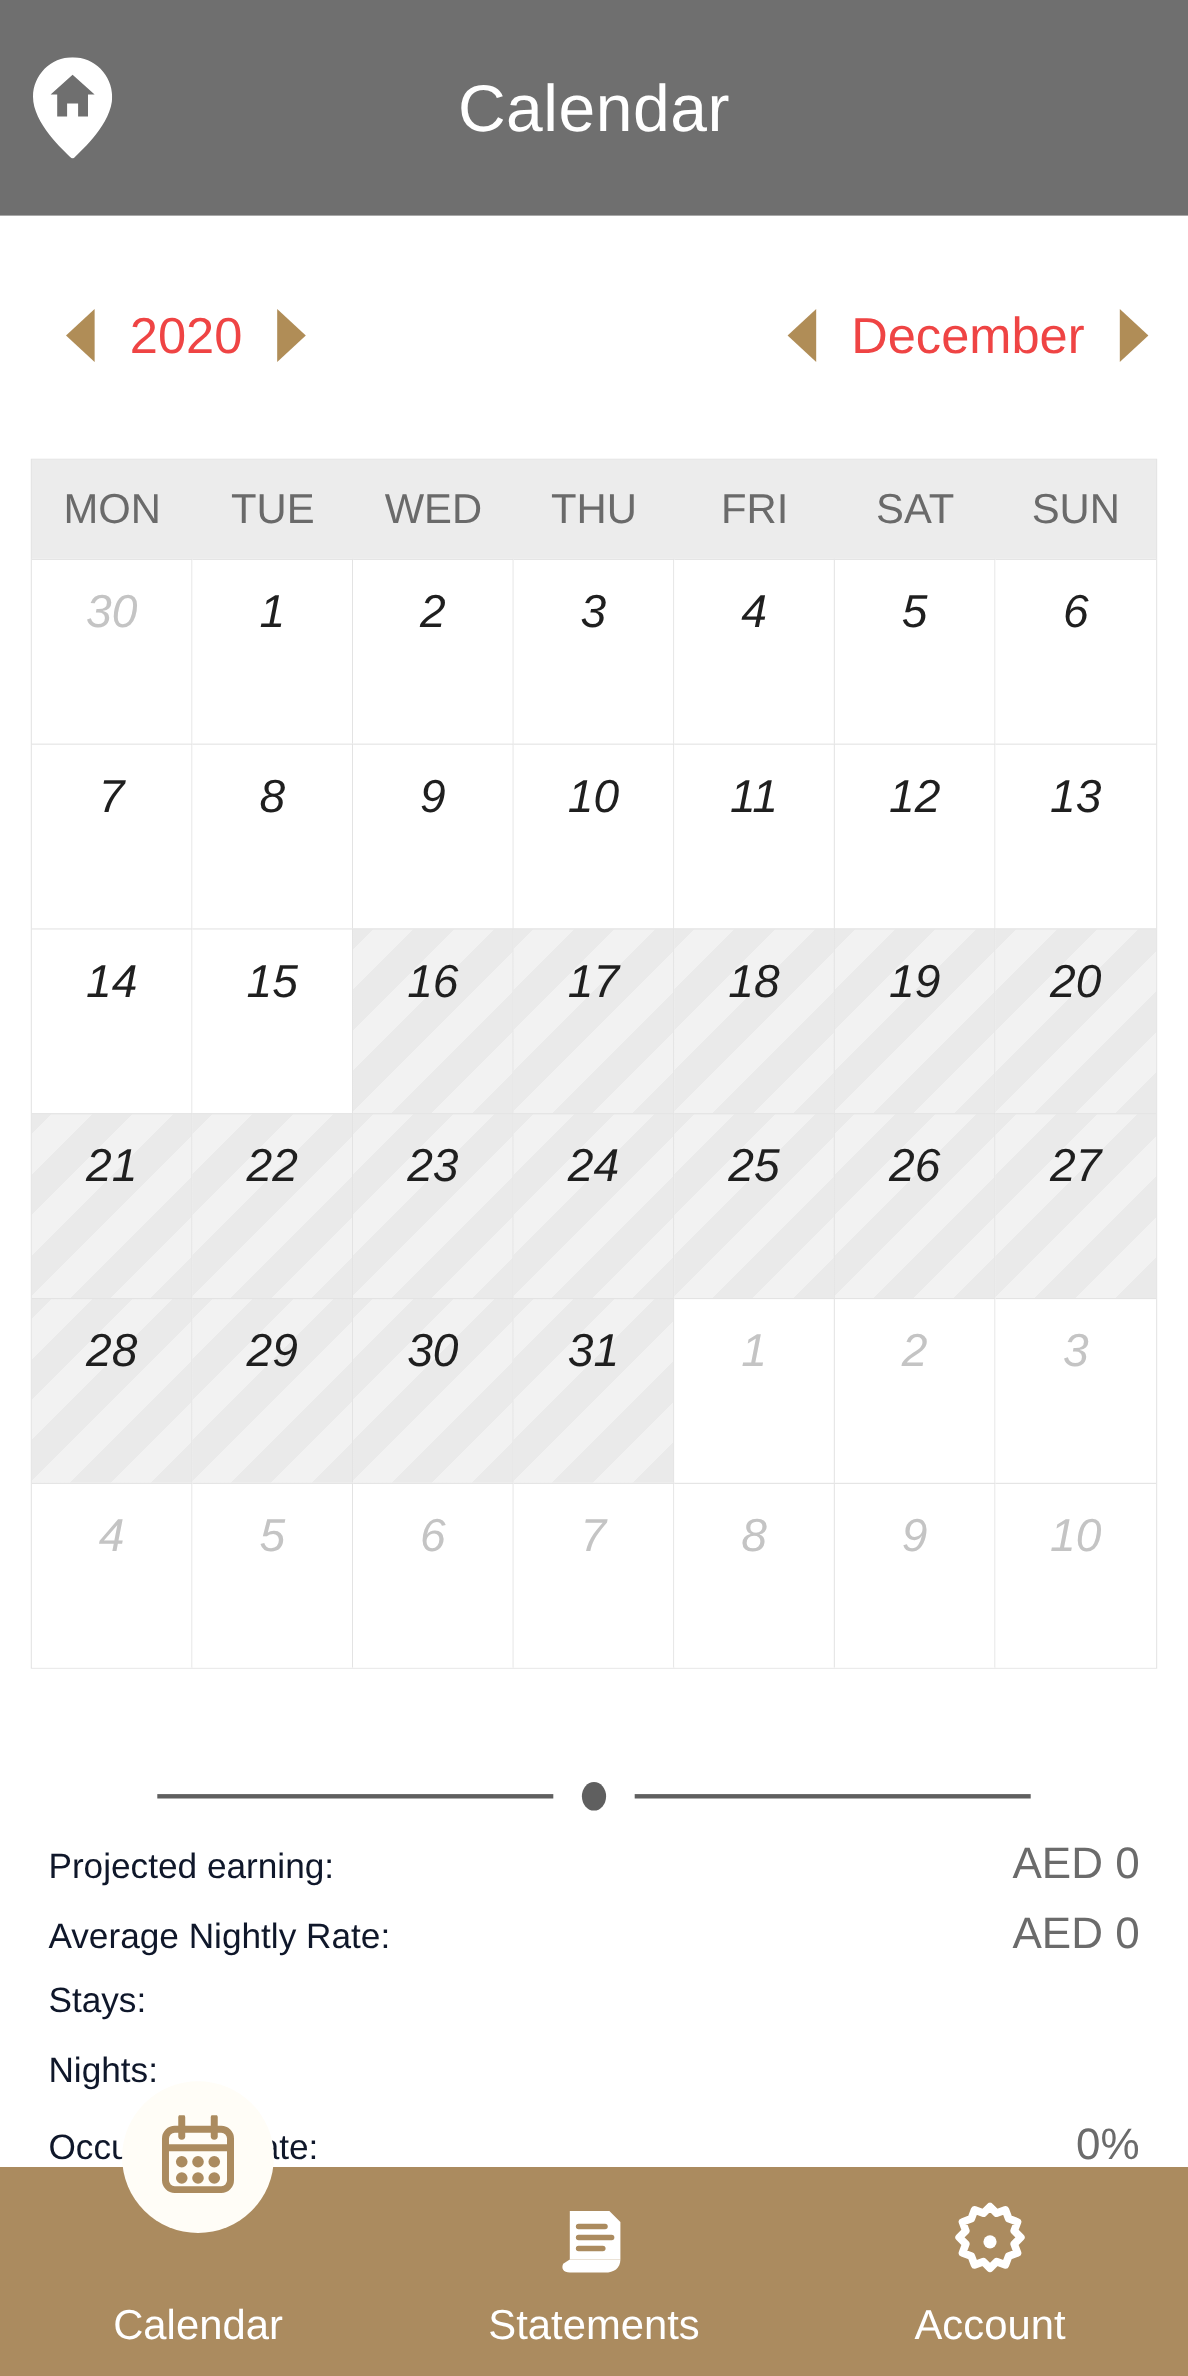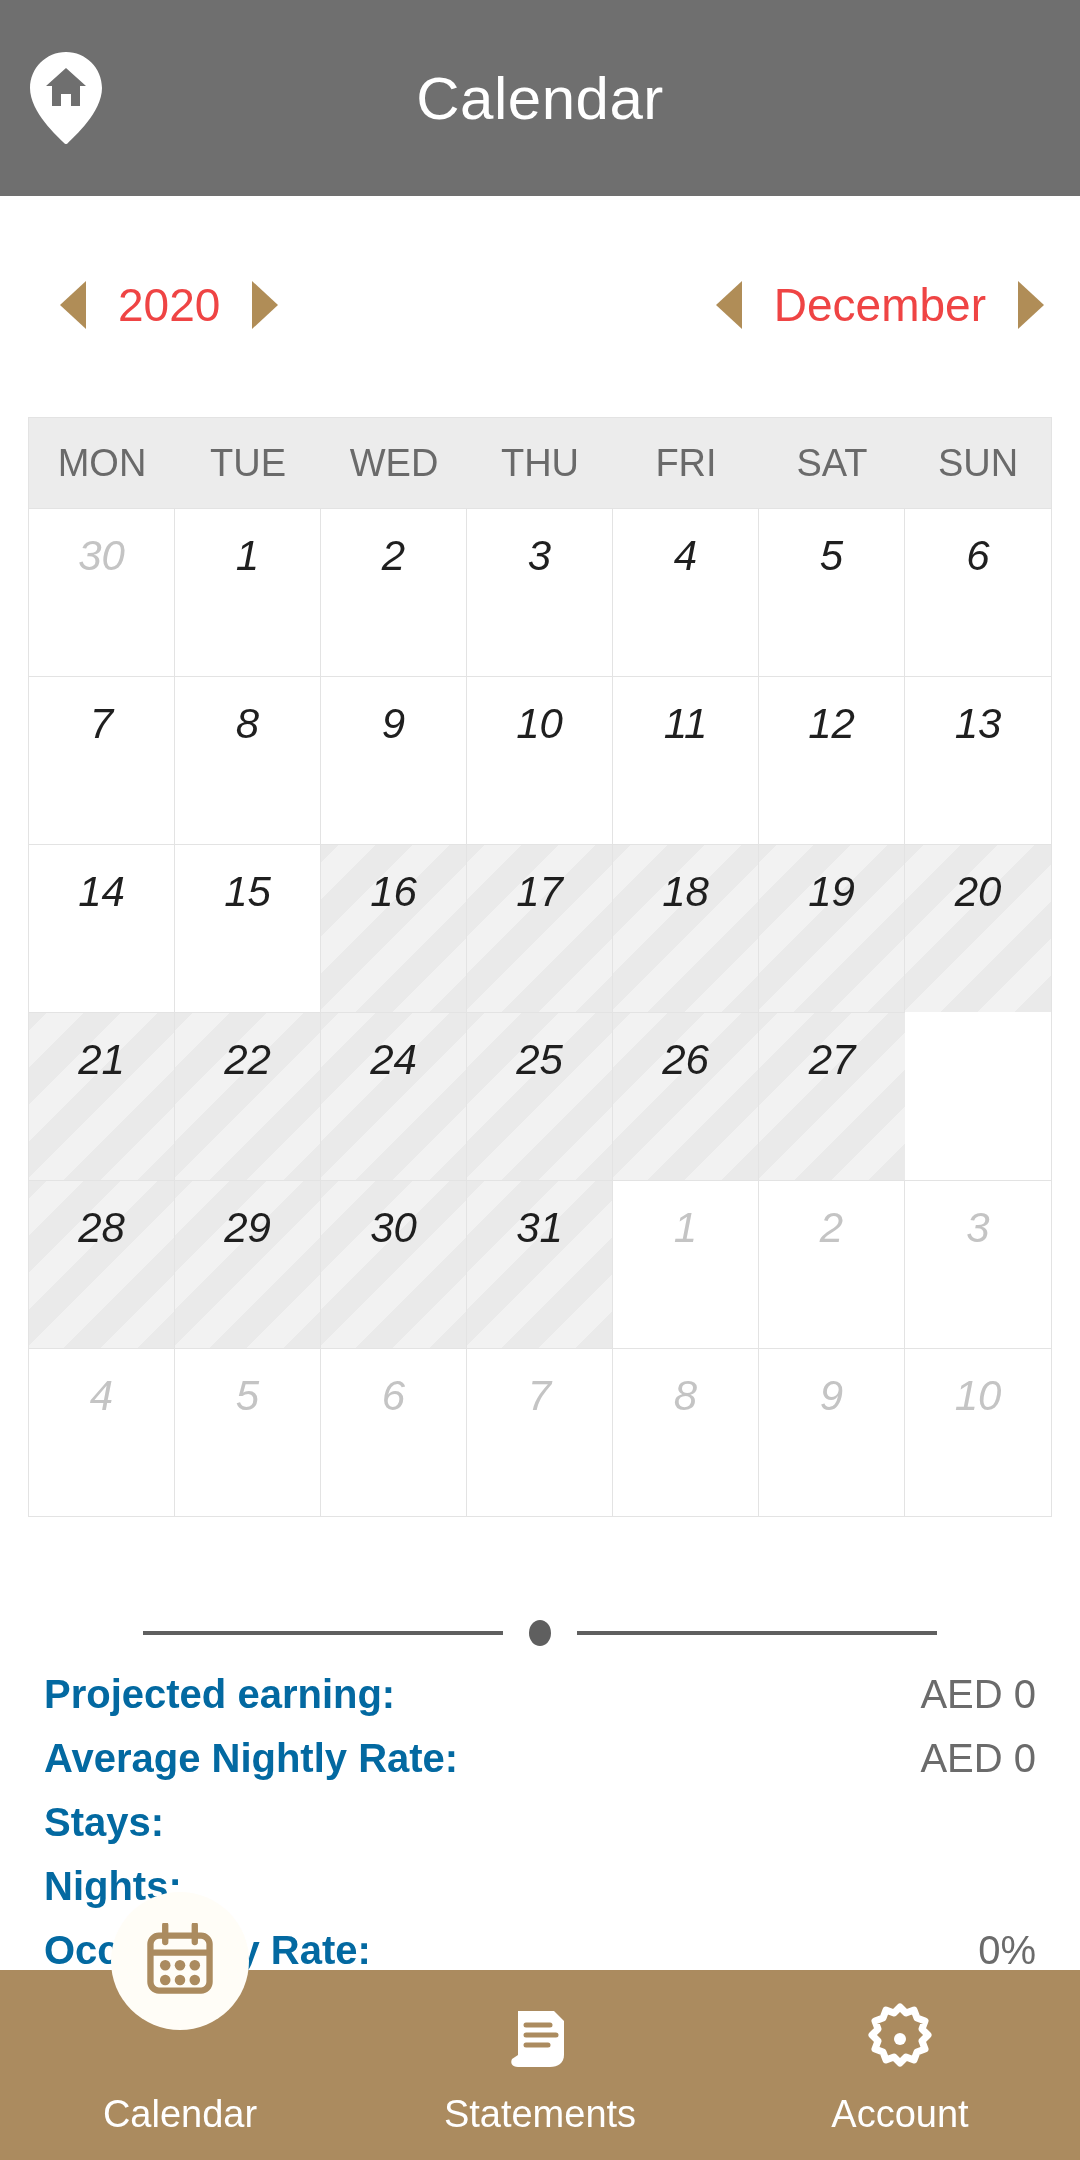--- a/index.html
+++ b/index.html
@@ -115,21 +115,21 @@
   }
 
   
   .summary {
     position:absolute; left:44px; top:1672px; width:992px;
   }
   .summary-row {
     display:flex; justify-content:space-between; align-items:baseline;
     height:64px;
   }
-  .summary-label { font-size:40px; color:#0369a1; font-weight:700; }
+  .summary-label { font-size:32px; color:#0f172a; font-weight:400; }
   .summary-value { font-size:40px; color:#6b6b6b; font-weight:400; }
 
   
   .bottom-nav {
     position:absolute; left:0; bottom:0; width:1080px; height:190px;
     background:#ab8b5f;
     display:grid; grid-template-columns:repeat(3, 1fr);
   }
   .nav-item {
     position:relative;
@@ -264,20 +264,23 @@
           <div class="day-cell blocked">
             <span class="day-num">20</span>
           </div>
         </div>
         <div class="week-row">
           <div class="day-cell blocked">
             <span class="day-num">21</span>
           </div>
           <div class="day-cell blocked">
             <span class="day-num">22</span>
+          </div>
+          <div class="day-cell blocked">
+            <span class="day-num">23</span>
           </div>
           <div class="day-cell blocked">
             <span class="day-num">24</span>
           </div>
           <div class="day-cell blocked">
             <span class="day-num">25</span>
           </div>
           <div class="day-cell blocked">
             <span class="day-num">26</span>
           </div>

